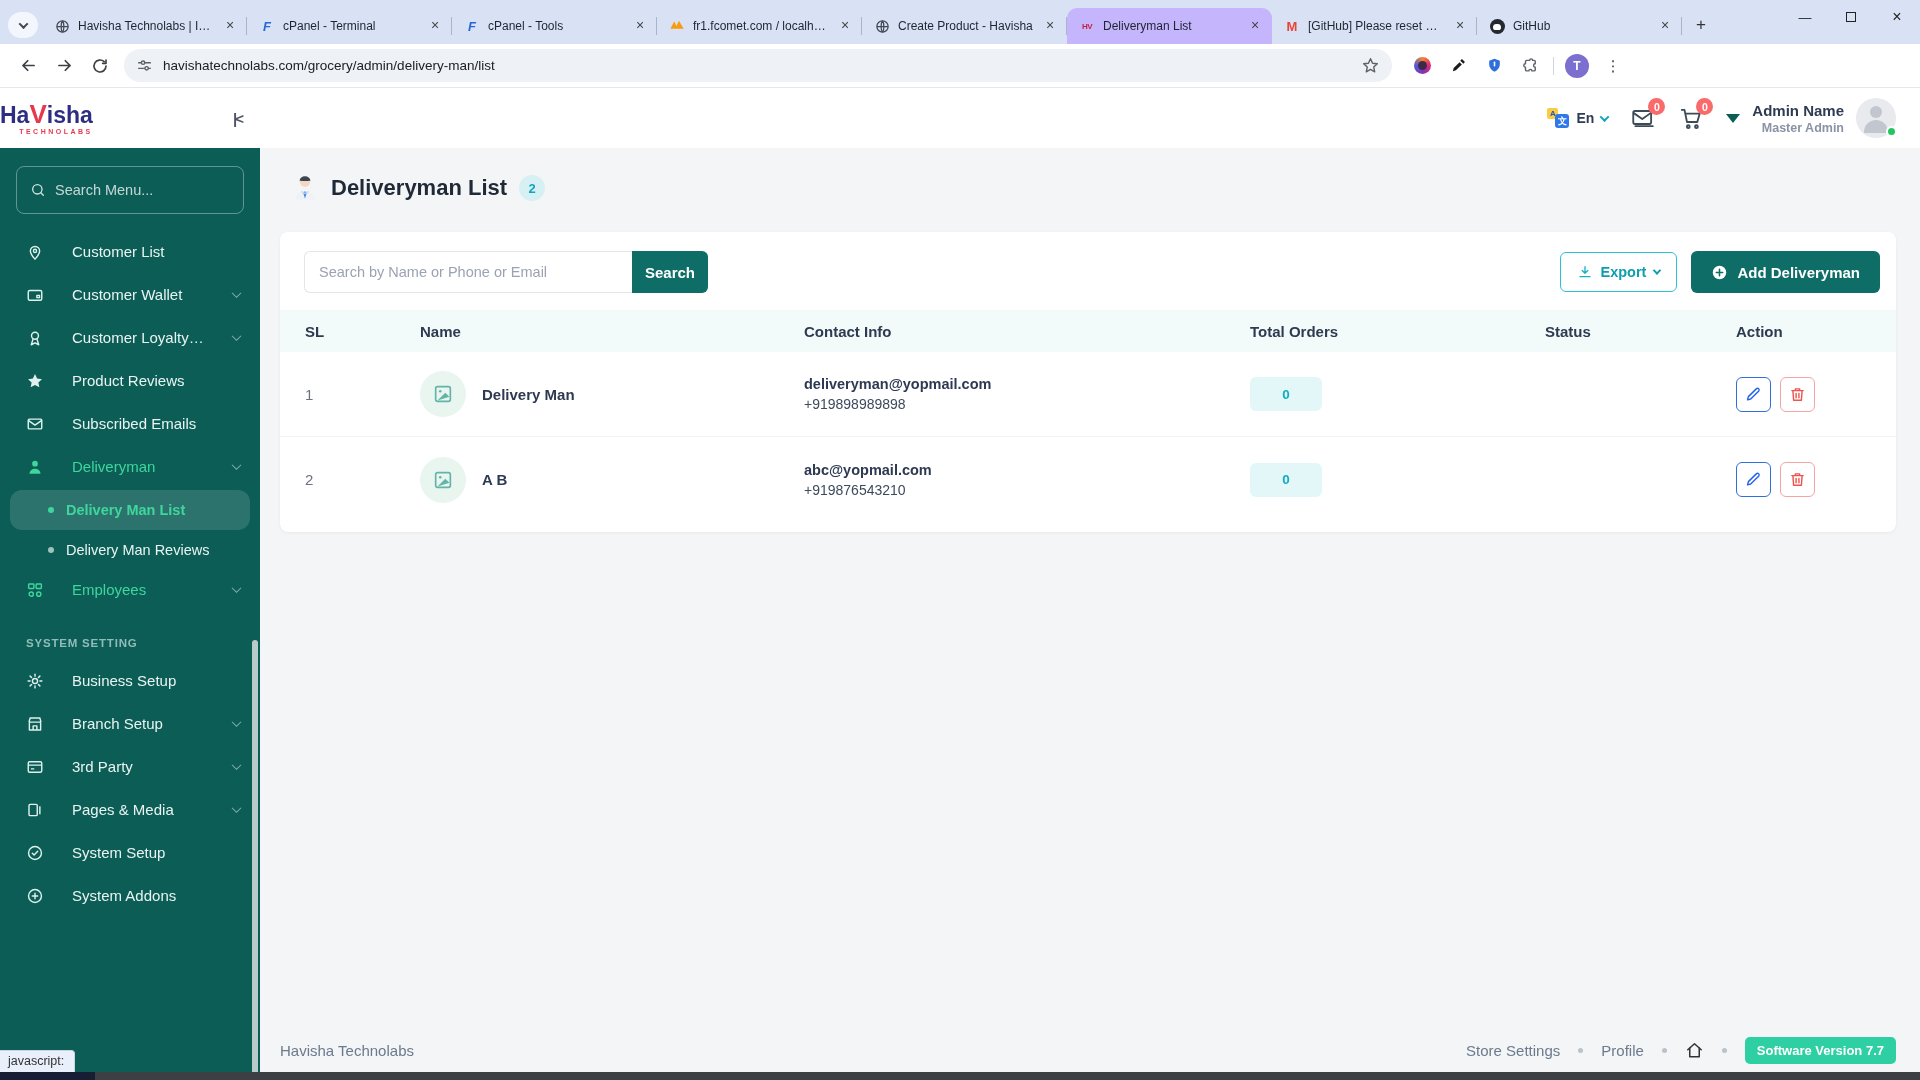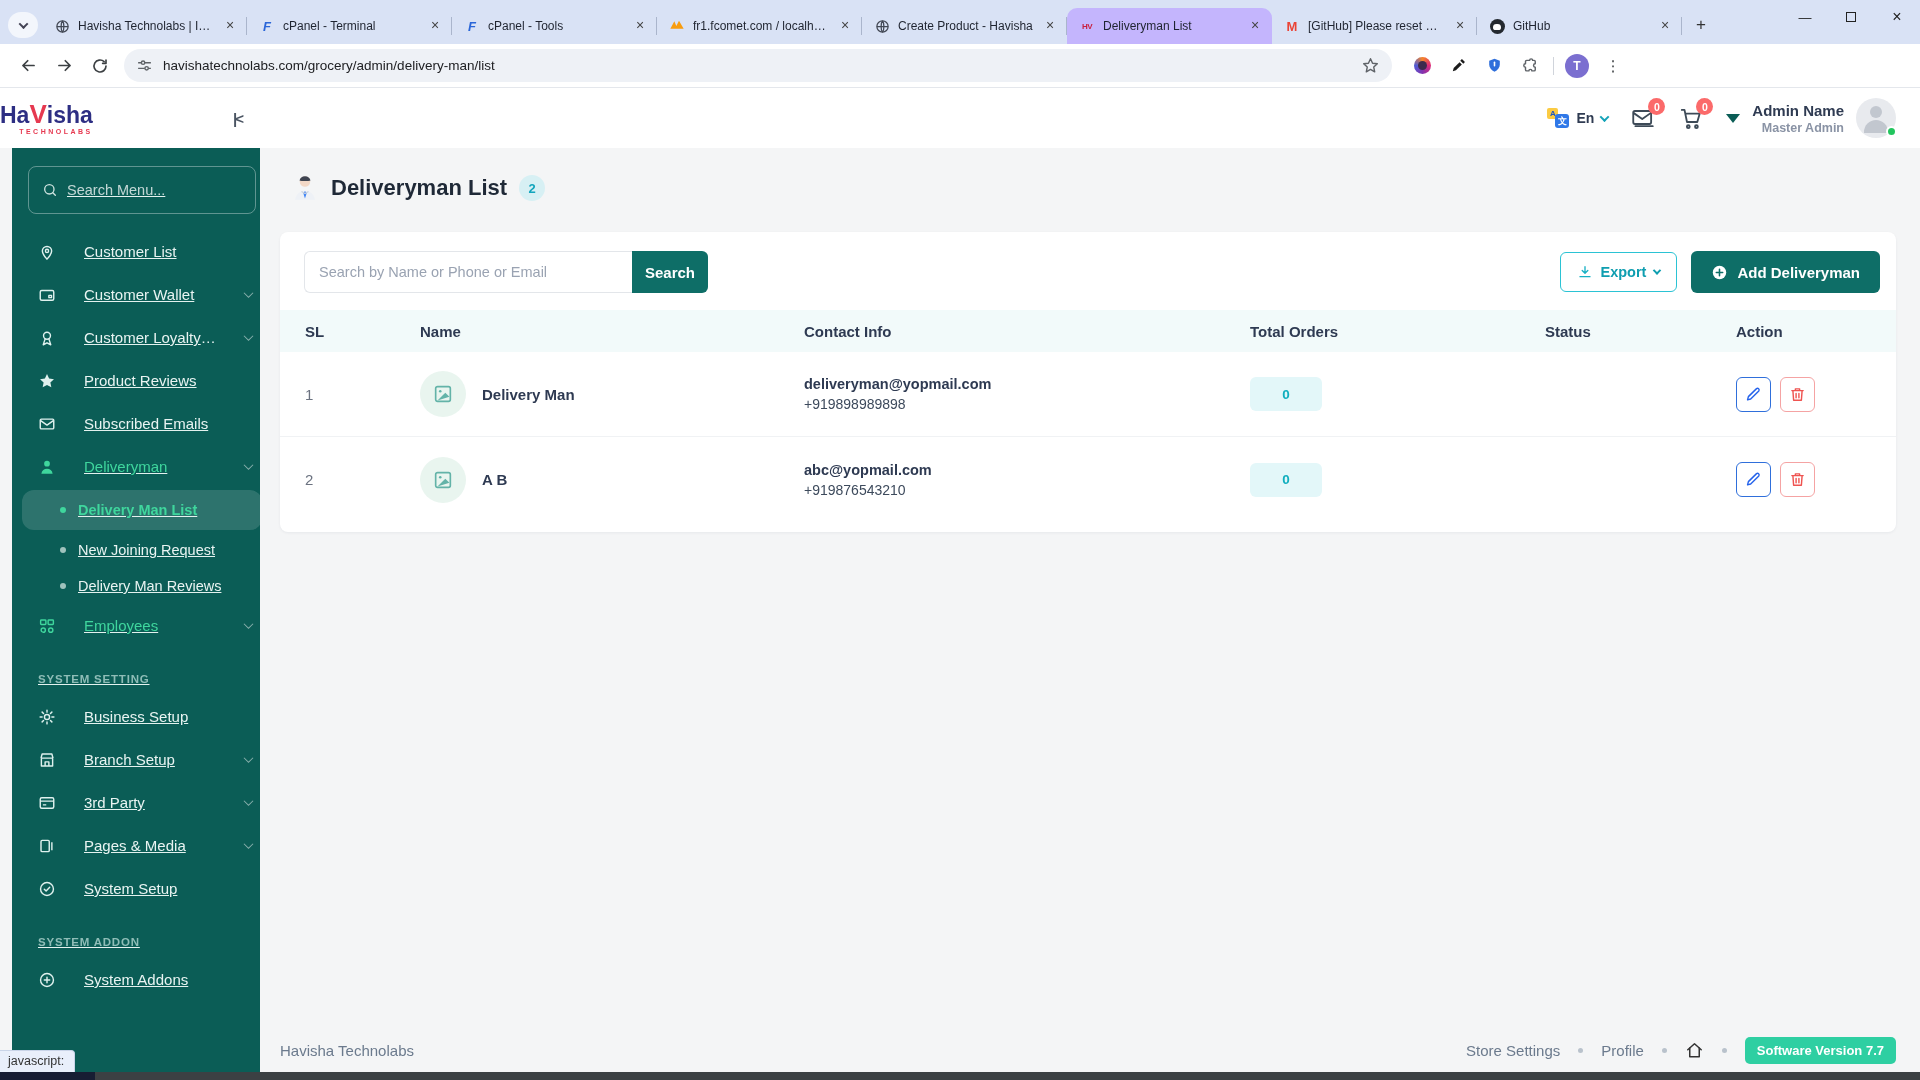--- a/index.html
+++ b/index.html
@@ -55,21 +55,21 @@
   .admin-caret { width:0; height:0; border-left:7px solid transparent; border-right:7px solid transparent; border-top:9px solid #0b5d56; }
   .admin-text { text-align:right; }
   .admin-name { font-size:15px; font-weight:600; color:#2f3b52; }
   .admin-role { font-size:12.5px; font-weight:bold; color:#8a93a5; margin-top:2px; }
   .admin-avatar { position:relative; width:40px; height:40px; border-radius:50%; background:#e8eaee; }
   .admin-avatar .head { position:absolute; left:14px; top:8px; width:12px; height:12px; border-radius:50%; background:#c2c7cf; }
   .admin-avatar .body { position:absolute; left:8px; top:22px; width:24px; height:13px; border-radius:12px 12px 0 0; background:#c2c7cf; }
   .online-dot { position:absolute; right:-1px; bottom:1px; width:11px; height:11px; border-radius:50%; background:#22c55e; border:2px solid #fff; }
 
   
-  .sidebar { position:absolute; top:148px; left:12px; width:260px; height:932px; background:#0b5d56; color:#e4f2ef; overflow:hidden;text-decoration:underline; }
+  .sidebar { position:absolute; top:148px; left:0; width:260px; height:932px; background:#0b5d56; color:#e4f2ef; overflow:hidden; }
   .menu-search { margin:18px 16px 16px; height:48px; border:1px solid rgba(255,255,255,.35); border-radius:8px; display:flex; align-items:center; gap:9px; padding:0 13px; color:rgba(255,255,255,.8); }
   .menu-search input { background:transparent; border:none; outline:none; color:#e4f2ef; font-size:14.5px; width:160px; font-family:"Liberation Sans",sans-serif; }
   .menu-search input::placeholder { color:rgba(255,255,255,.75); }
   .s-item { height:43px; display:flex; align-items:center; gap:28px; padding:0 20px 0 26px; font-size:15px; font-weight:500; color:#e9f4f2; }
   .s-item .lbl { flex:1; white-space:nowrap; overflow:hidden; text-overflow:ellipsis; }
   .s-item .chev { color:rgba(255,255,255,.5); border-width:1.5px; }
   .s-item.green { color:#3fd69d; }
   .s-item.green .ic { color:#3fd69d; }
   .s-item .ic { color:#dff1ee; }
   .sub-item { height:36px; display:flex; align-items:center; gap:12px; padding-left:48px; font-size:14.5px; color:#e9f4f2; }
@@ -374,24 +374,20 @@
     <span class="lbl">Deliveryman</span>
     <span class="chev"></span>
   </div>
 
   <div class="sub-active">
     <span class="dot"></span>
     <span>Delivery Man List</span>
   </div>
   <div class="sub-item">
     <span class="dot"></span>
-    <span>New Joining Request</span>
-  </div>
-  <div class="sub-item">
-    <span class="dot"></span>
     <span>Delivery Man Reviews</span>
   </div>
 
   <div class="s-item green">
     <span class="ic">
         <svg width="18" height="18" viewBox="0 0 24 24" fill="none" stroke="currentColor" stroke-width="1.9" stroke-linejoin="round">
           <rect x="3.5" y="4" width="7" height="6" rx="1"></rect>
           <rect x="13.5" y="4" width="7" height="6" rx="1"></rect>
           <circle cx="7" cy="17.5" r="2.8"></circle>
           <circle cx="17" cy="17.5" r="2.8"></circle>
@@ -444,21 +440,20 @@
   <div class="s-item">
     <span class="ic">
         <svg width="18" height="18" viewBox="0 0 24 24" fill="none" stroke="currentColor" stroke-width="1.9" stroke-linecap="round" stroke-linejoin="round">
           <circle cx="12" cy="12" r="8.6"></circle>
           <path d="M8.4 12.2l2.4 2.4 4.8-5"></path>
         </svg>
       </span>
     <span class="lbl">System Setup</span>
   </div>
 
-  <div class="section-lbl">SYSTEM ADDON</div>
 
   <div class="s-item">
     <span class="ic">
         <svg width="18" height="18" viewBox="0 0 24 24" fill="none" stroke="currentColor" stroke-width="1.9" stroke-linecap="round">
           <circle cx="12" cy="12" r="8.6"></circle>
           <path d="M12 8.4v7.2M8.4 12h7.2"></path>
         </svg>
       </span>
     <span class="lbl">System Addons</span>
   </div>

